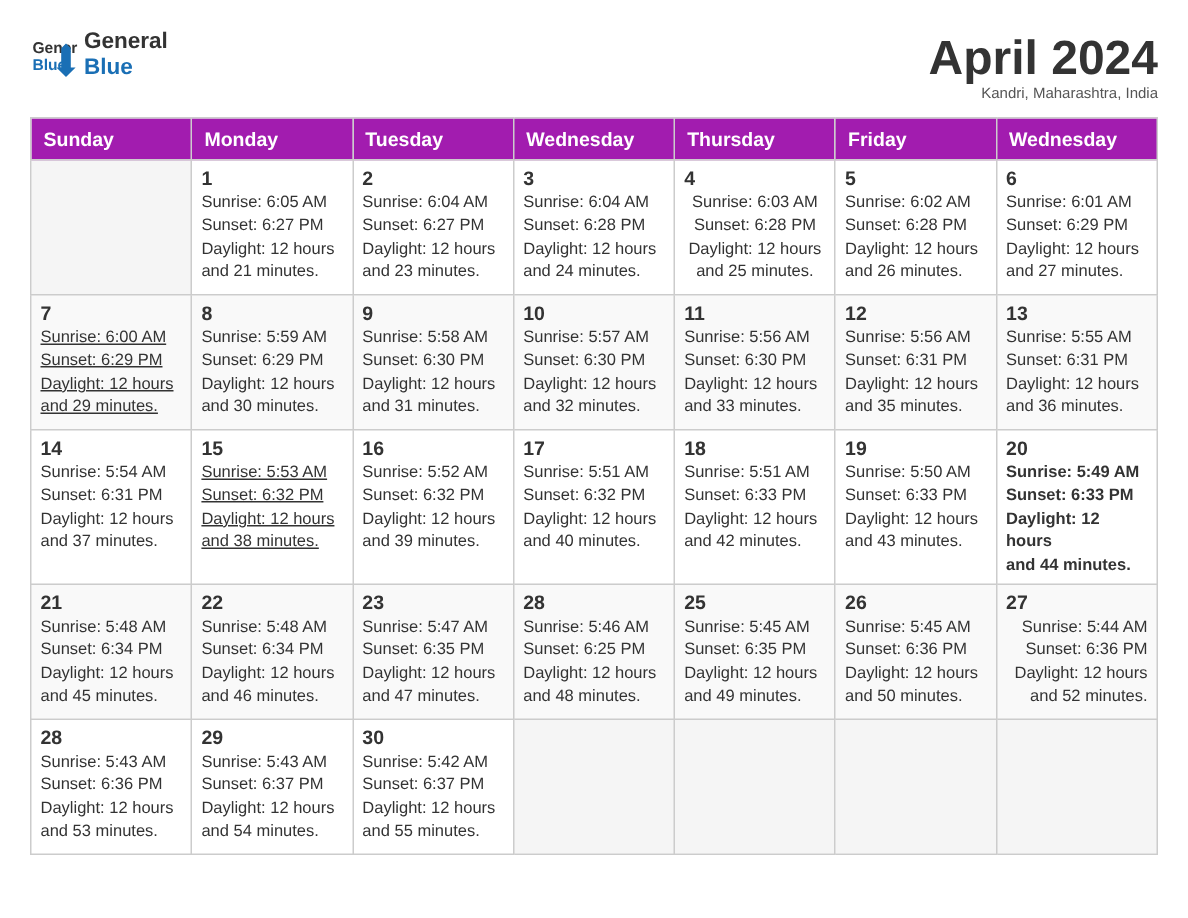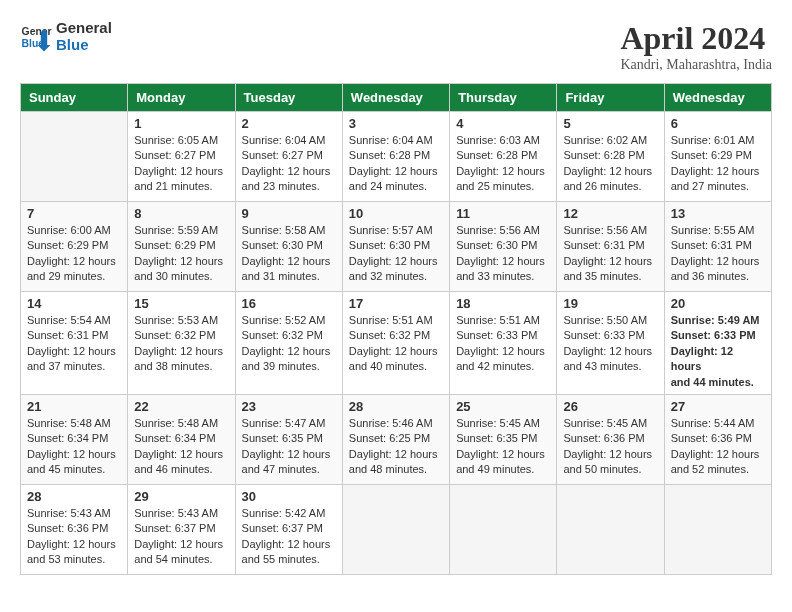--- a/index.html
+++ b/index.html
@@ -19,39 +19,38 @@
     .logo {
       display: flex;
       align-items: center;
       gap: 4px;
     }
     .logo-icon {
       width: 32px;
       height: 32px;
     }
     .title-block {
-      text-align: left;
-      font-family: Liberation Serif, serif;
+      text-align: right;
     }
     .month-title {
       font-size: 32px;
       font-weight: bold;
       color: #333;
     }
     .location {
-      font-size: 14px;
+      font-size: 10px;
       color: #555;
     }
     table {
       width: 100%;
       border-collapse: collapse;
       table-layout: fixed;
     }
     th {
-      background-color: #15803d;
+      background-color: #a21caf;
       color: #fff;
       text-align: left;
       padding: 6px 8px;
       font-size: 13px;
       font-weight: bold;
       border: 1px solid #ccc;
     }
     td {
       border: 1px solid #ccc;
       vertical-align: top;
@@ -131,21 +130,21 @@
         </td>
         <td>
           <span class="day-num">3</span>
           <div class="cell-info" style="white-space: pre-line;">Sunrise: 6:04 AM
 Sunset: 6:28 PM
 Daylight: 12 hours
 and 24 minutes.</div>
         </td>
         <td>
           <span class="day-num">4</span>
-          <div class="cell-info" style="white-space: pre-line;">Sunrise: 6:03 AM
+          <div class="cell-info" style="white-space: pre-line; text-align: center;">Sunrise: 6:03 AM
 Sunset: 6:28 PM
 Daylight: 12 hours
 and 25 minutes.</div>
         </td>
         <td>
           <span class="day-num">5</span>
           <div class="cell-info" style="white-space: pre-line;">Sunrise: 6:02 AM
 Sunset: 6:28 PM
 Daylight: 12 hours
 and 26 minutes.</div>
@@ -154,21 +153,21 @@
           <span class="day-num">6</span>
           <div class="cell-info" style="white-space: pre-line;">Sunrise: 6:01 AM
 Sunset: 6:29 PM
 Daylight: 12 hours
 and 27 minutes.</div>
         </td>
       </tr>
       <tr>
         <td>
           <span class="day-num">7</span>
-          <div class="cell-info" style="white-space: pre-line;">Sunrise: 6:00 AM
+          <div class="cell-info" style="white-space: pre-line; text-decoration: underline;">Sunrise: 6:00 AM
 Sunset: 6:29 PM
 Daylight: 12 hours
 and 29 minutes.</div>
         </td>
         <td>
           <span class="day-num">8</span>
           <div class="cell-info" style="white-space: pre-line;">Sunrise: 5:59 AM
 Sunset: 6:29 PM
 Daylight: 12 hours
 and 30 minutes.</div>
@@ -212,21 +211,21 @@
       <tr>
         <td>
           <span class="day-num">14</span>
           <div class="cell-info" style="white-space: pre-line;">Sunrise: 5:54 AM
 Sunset: 6:31 PM
 Daylight: 12 hours
 and 37 minutes.</div>
         </td>
         <td>
           <span class="day-num">15</span>
-          <div class="cell-info" style="white-space: pre-line;">Sunrise: 5:53 AM
+          <div class="cell-info" style="white-space: pre-line; text-decoration: underline;">Sunrise: 5:53 AM
 Sunset: 6:32 PM
 Daylight: 12 hours
 and 38 minutes.</div>
         </td>
         <td>
           <span class="day-num">16</span>
           <div class="cell-info" style="white-space: pre-line;">Sunrise: 5:52 AM
 Sunset: 6:32 PM
 Daylight: 12 hours
 and 39 minutes.</div>
@@ -298,21 +297,21 @@
         </td>
         <td>
           <span class="day-num">26</span>
           <div class="cell-info" style="white-space: pre-line;">Sunrise: 5:45 AM
 Sunset: 6:36 PM
 Daylight: 12 hours
 and 50 minutes.</div>
         </td>
         <td>
           <span class="day-num">27</span>
-          <div class="cell-info" style="white-space: pre-line;">Sunrise: 5:44 AM
+          <div class="cell-info" style="white-space: pre-line; text-align: right;">Sunrise: 5:44 AM
 Sunset: 6:36 PM
 Daylight: 12 hours
 and 52 minutes.</div>
         </td>
       </tr>
       <tr>
         <td>
           <span class="day-num">28</span>
           <div class="cell-info" style="white-space: pre-line;">Sunrise: 5:43 AM
 Sunset: 6:36 PM

